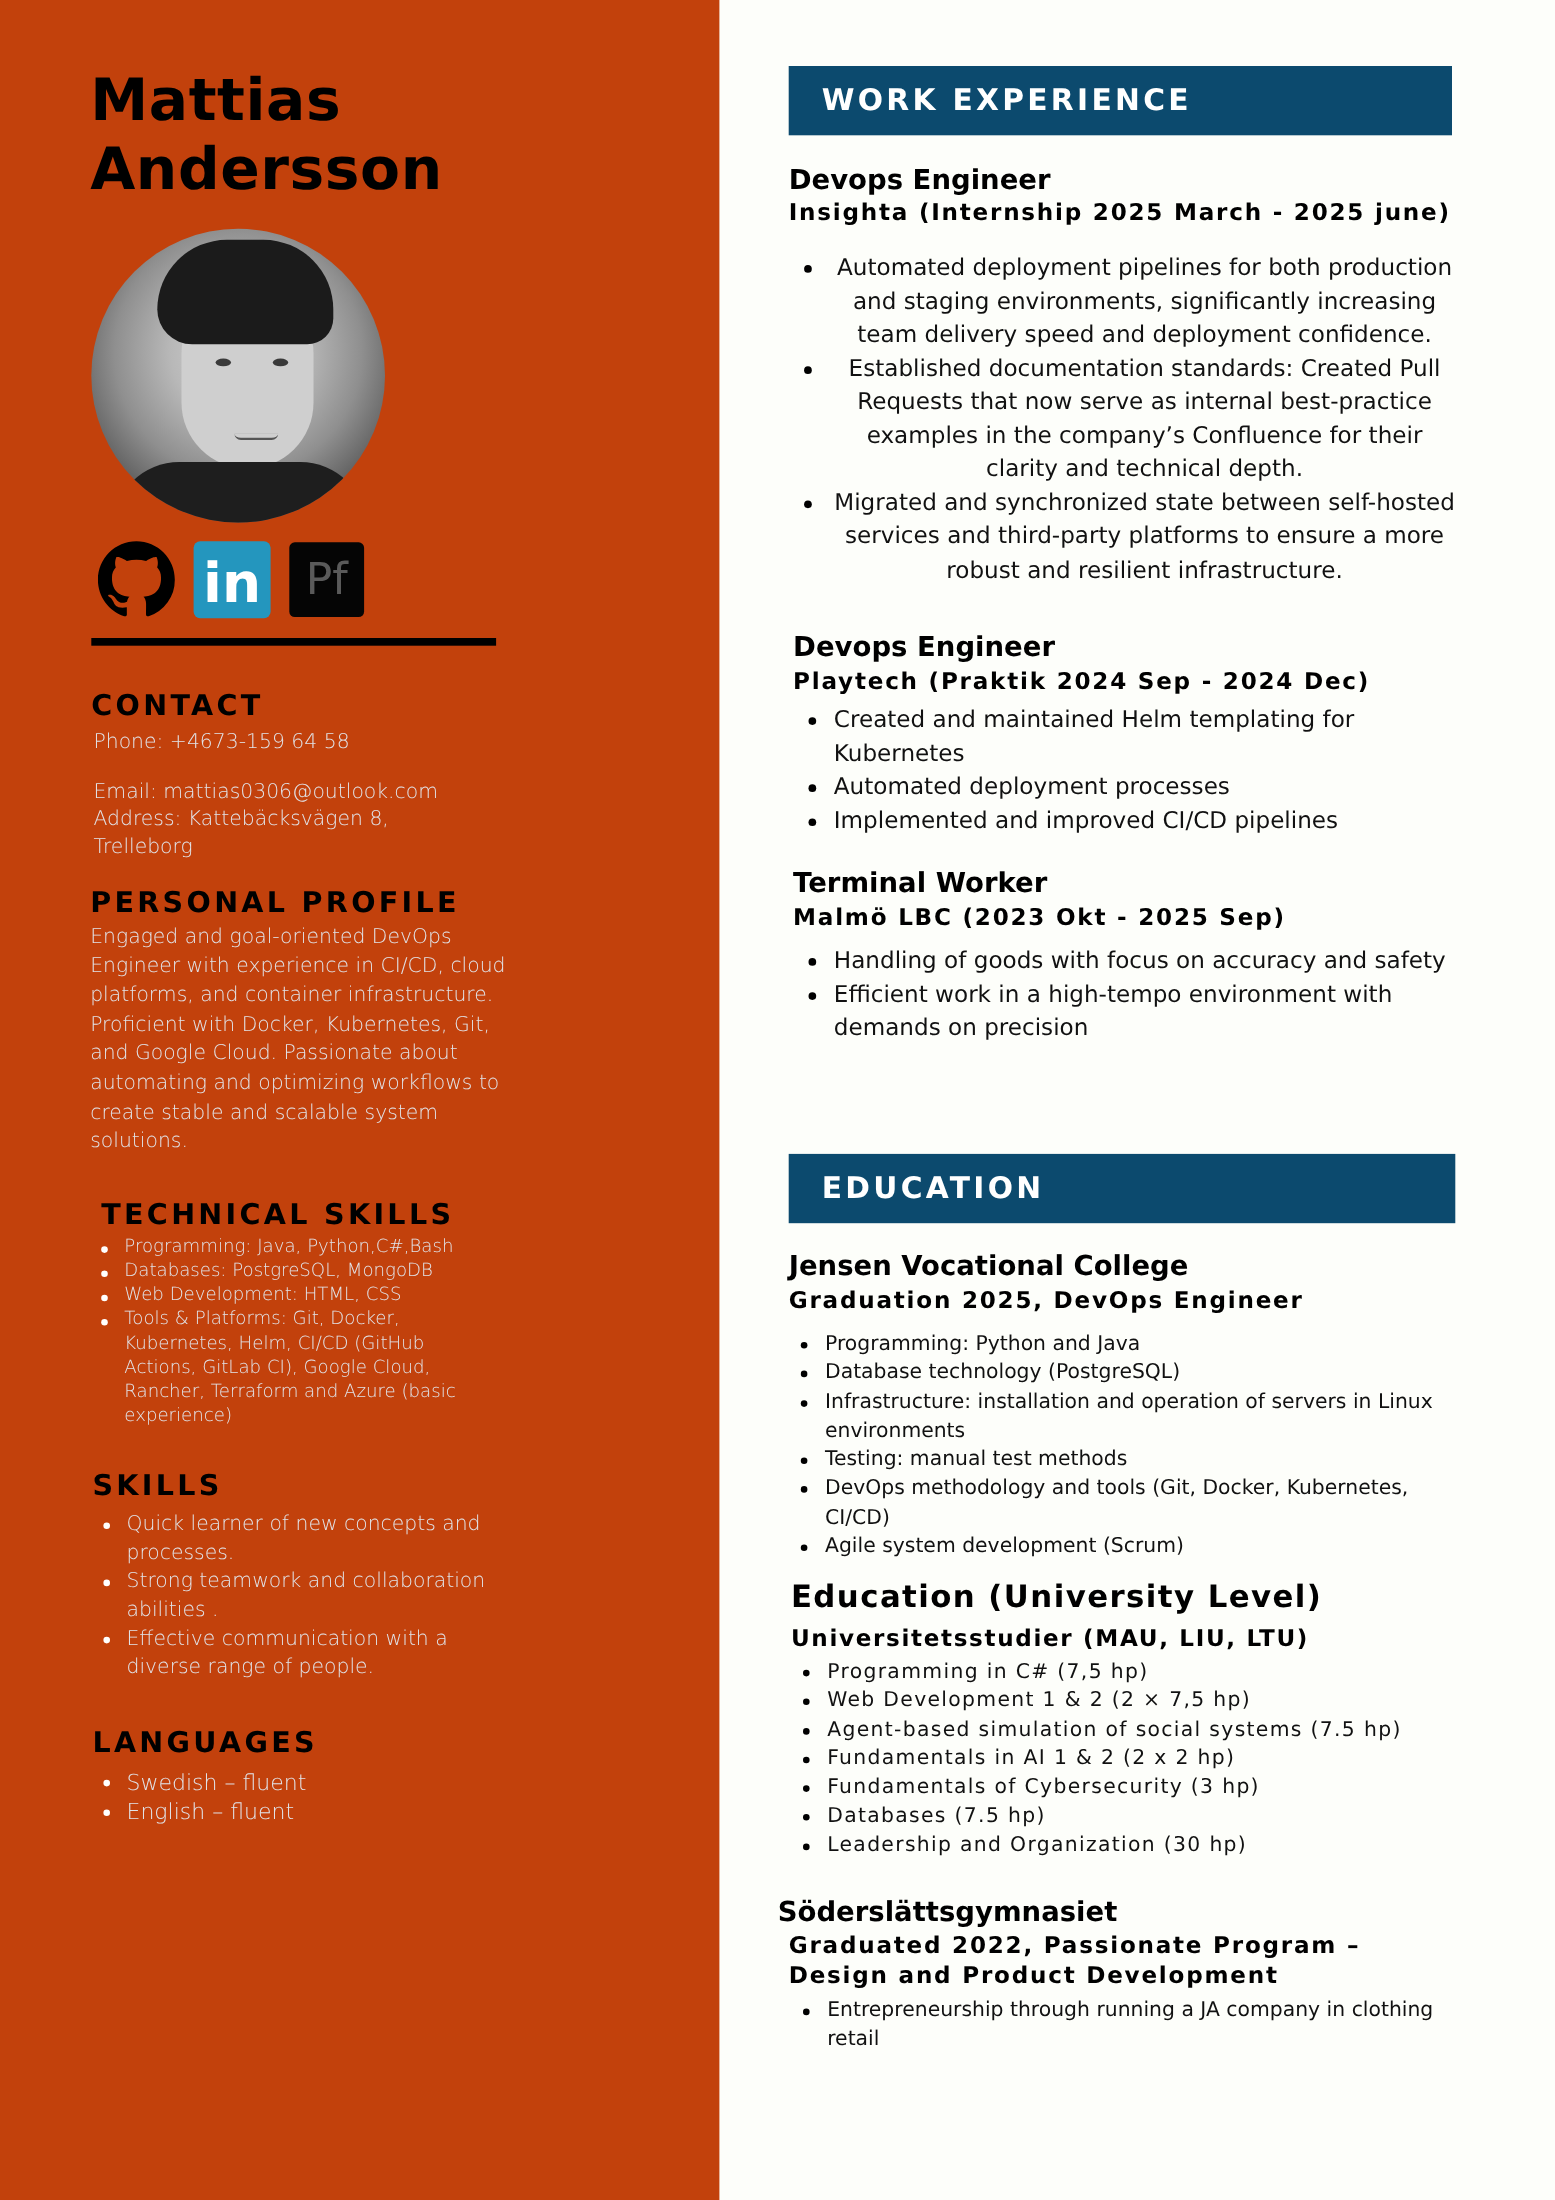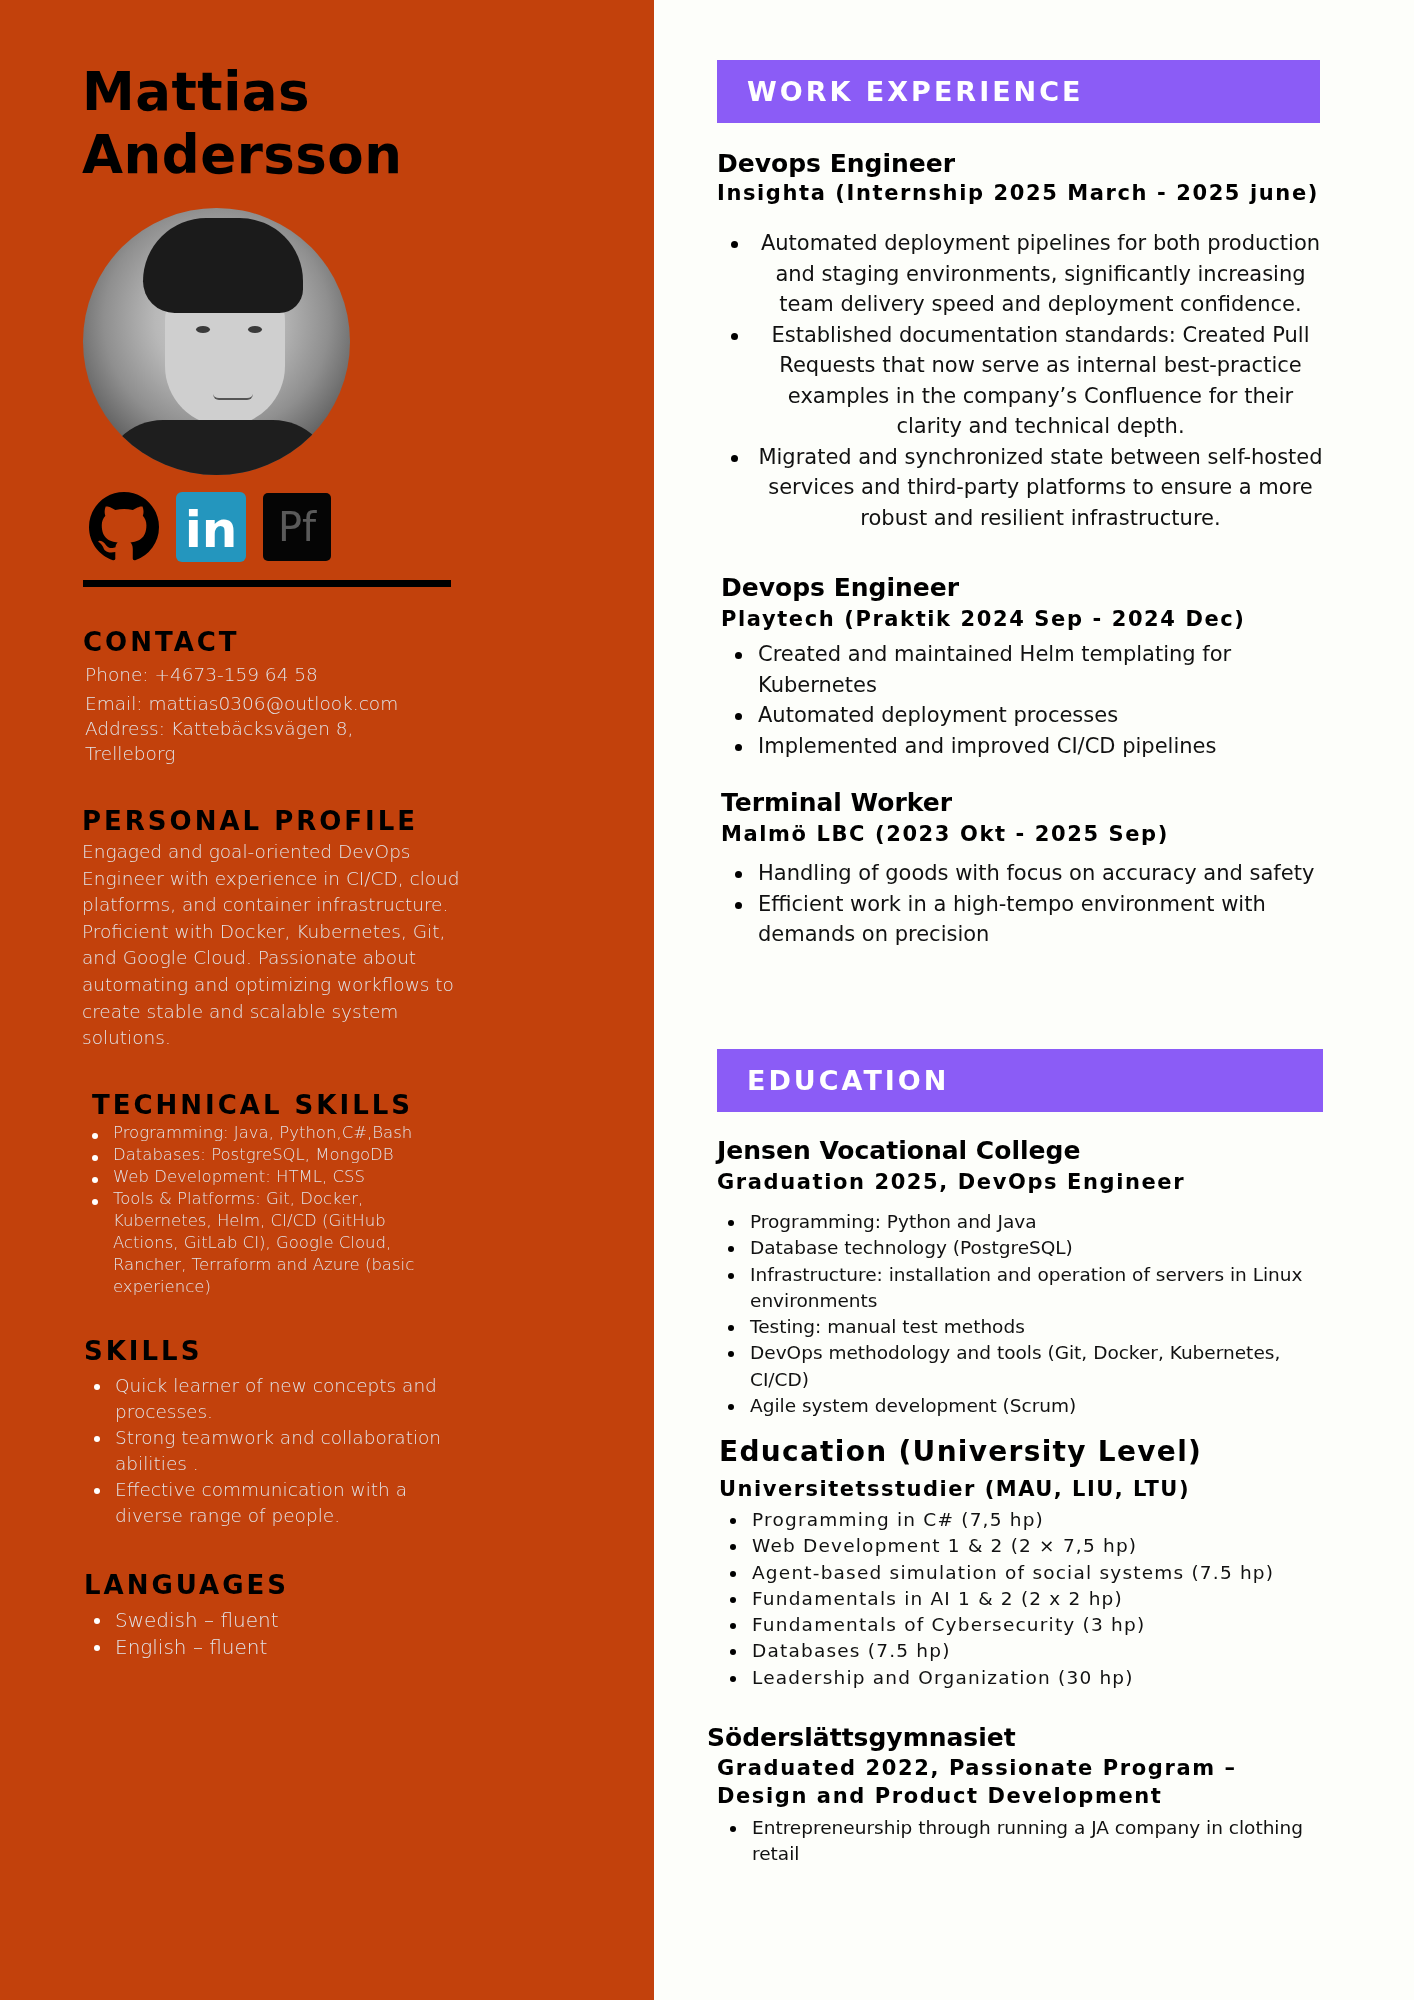--- a/index.html
+++ b/index.html
@@ -61,21 +61,21 @@
     }
     .side-list { list-style: none; }
     .side-list li { position: relative; padding-left: 31px; }
     .side-list li::before {
       content: ""; position: absolute; left: 10px; top: 11px;
       width: 6px; height: 6px; border-radius: 50%; background: #fff;
     }
     .contact-line { display: block; }
 
     .bar {
-      position: absolute; background: #8b5cf6; color: #fff;
+      position: absolute; background: #0c4a6e; color: #fff;
       font-family: "DejaVu Sans", sans-serif; font-weight: bold;
       font-size: 27px; letter-spacing: 3px; padding-left: 30px;
       display: flex; align-items: center;
     }
     .job { position: absolute; }
     .job-title { font-family: "DejaVu Sans", sans-serif; font-weight: bold; font-size: 25px; line-height: 32px; color: #000; }
     .job-sub { font-family: "DejaVu Sans", sans-serif; font-weight: bold; font-size: 21px; line-height: 30px; letter-spacing: 1.6px; color: #000; }
     .job-list { list-style: none; font-family: "DejaVu Sans", sans-serif; font-size: 21px; line-height: 30.5px; color: #111; }
     .job-list li { position: relative; padding-left: 37px; }
     .job-list li::before {
@@ -120,21 +120,21 @@
     </a>
     <a class="soc pf">
       <span>Pf</span>
     </a>
   </div>
 
   <div class="divider"></div>
 
   <h2 class="side-h" style="left:83px; top:627px;">CONTACT</h2>
   <div class="side-text" style="left:85px; top:662px; font-size:18.5px; line-height:25px; width:420px;">
-    <span class="contact-line" style="margin-bottom:4px;">Phone: +4673-159 64 58</span>
+    <span class="contact-line" style="margin-bottom:20px;">Phone: +4673-159 64 58</span>
     <span class="contact-line">Email: mattias0306@outlook.com</span>
     <span class="contact-line">Address: Kattebäcksvägen 8,</span>
     <span class="contact-line">Trelleborg</span>
   </div>
 
   <h2 class="side-h" style="left:82px; top:806px;">PERSONAL PROFILE</h2>
   <p class="side-text" style="left:82px; top:839px; width:378px; font-size:18.5px; line-height:26.6px;">Engaged and goal-oriented DevOps Engineer with experience in CI/CD, cloud platforms, and container infrastructure. Proficient with Docker, Kubernetes, Git, and Google Cloud. Passionate about automating and optimizing workflows to create stable and scalable system solutions.</p>
 
   <h2 class="side-h" style="left:92px; top:1090px;">TECHNICAL SKILLS</h2>
   <ul class="side-list side-text" style="left:82px; top:1122px; width:370px; font-size:16.5px; line-height:22px;">

